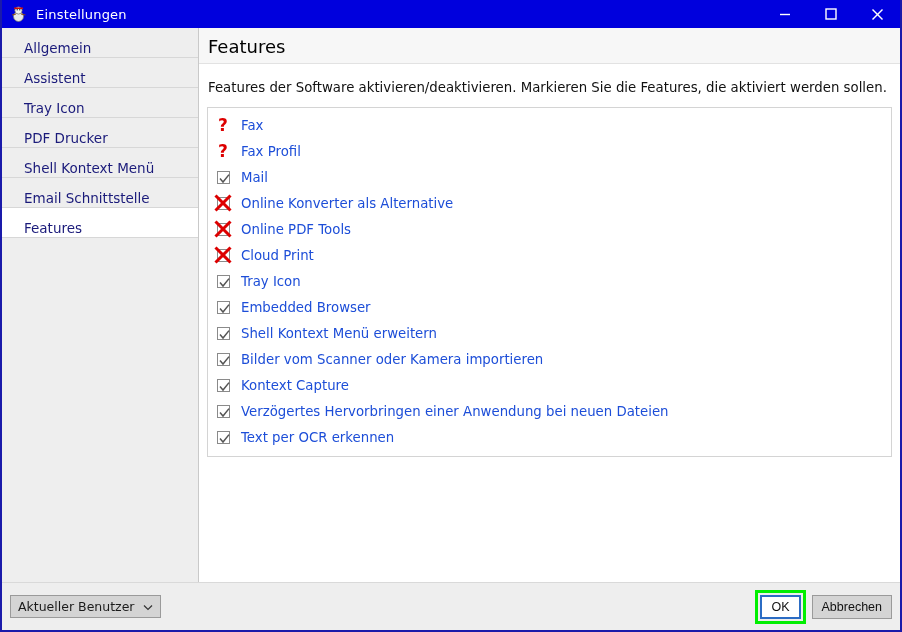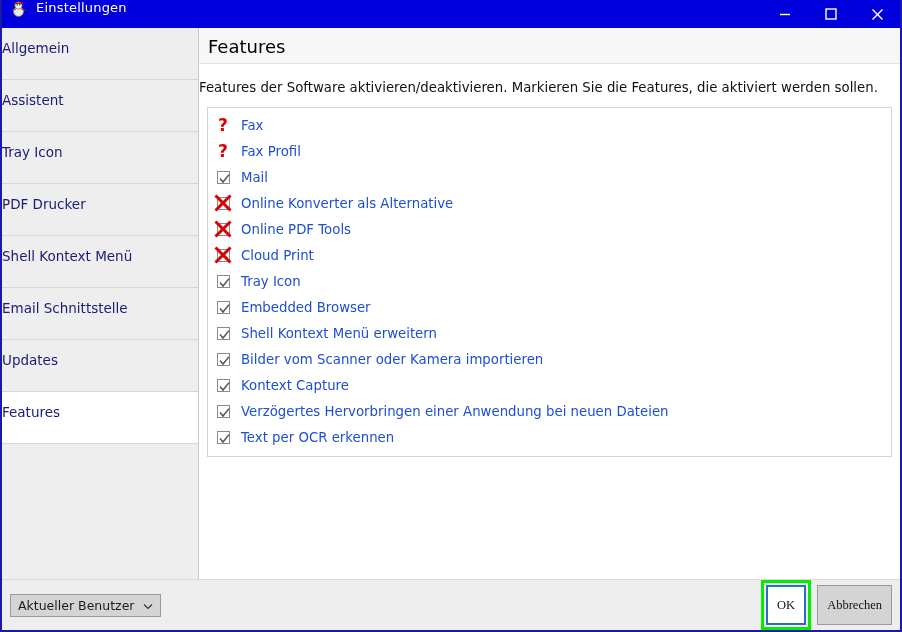--- a/index.html
+++ b/index.html
@@ -24,20 +24,21 @@
     background: #eeeeee;
     display: flex;
     flex-direction: column;
   }
 
   
   #titlebar {
     height: 28px;
     background: #0000dd;
     display: flex;
+    align-items: center;
     flex: 0 0 28px;
     position: relative;
   }
   #titlebar-icon {
     width: 18px;
     height: 18px;
     margin-left: 8px;
     margin-right: 8px;
     flex: 0 0 18px;
     position: relative;
@@ -75,23 +76,23 @@
   
   #sidebar {
     width: 197px;
     flex: 0 0 197px;
     background: #eeeeee;
     border-right: 1px solid #c9c9c9;
     box-sizing: border-box;
     overflow: hidden;
   }
   .side-item {
-    height: 52px;
+    height: 30px;
     line-height: 40px;
-    padding-left: 0;
+    padding-left: 22px;
     font-size: 13.5px;
     color: #1a1a7a;
     font-family: "DejaVu Sans", sans-serif;
     border-bottom: 1px solid #d7d7d7;
     box-sizing: border-box;
     background: #eeeeee;
     white-space: nowrap;
   }
   .side-item.selected {
     background: #ffffff;
@@ -112,21 +113,21 @@
     border-bottom: 1px solid #e2e2e2;
     padding: 8px 0 6px 9px;
     flex: 0 0 auto;
   }
   #page-title {
     font-size: 18px;
     color: #000000;
     font-family: "DejaVu Sans", sans-serif;
   }
   #page-desc {
-    padding: 16px 10px 12px 0;
+    padding: 16px 10px 12px 9px;
     font-size: 13.3px;
     color: #111111;
     font-family: "DejaVu Sans", sans-serif;
     white-space: nowrap;
   }
 
   #feature-list {
     margin: 0 8px 0 8px;
     border: 1px solid #d4d4d4;
     background: #ffffff;
@@ -204,31 +205,31 @@
   #footer-spacer { flex: 1 1 auto; }
 
   .annot {
     border: 3px solid #00ee00;
     padding: 2px;
     display: inline-block;
     box-sizing: content-box;
     line-height: 0;
   }
   .btn {
-    height: 40px;
+    height: 24px;
     background: #d4d4d4;
     border: 1px solid #9a9a9a;
     box-sizing: border-box;
     display: inline-flex;
     align-items: center;
     justify-content: center;
     padding: 0 9px;
     font-size: 12.5px;
     color: #111111;
-    font-family: Liberation Serif, serif;
+    font-family: Liberation Sans, sans-serif;
     white-space: nowrap;
   }
   .btn.focused {
     background: #ffffff;
     border: 2px solid #2b6cc4;
   }
   #btn-ok-wrap { margin-right: 6px; }
   #btn-apply-wrap { margin-right: 10px; }
 </style>
 </head>
@@ -271,21 +272,20 @@
 
   <div id="body-split">
 
     <div id="sidebar">
       <div class="side-item"><span>Allgemein</span></div>
       <div class="side-item"><span>Assistent</span></div>
       <div class="side-item"><span>Tray Icon</span></div>
       <div class="side-item"><span>PDF Drucker</span></div>
       <div class="side-item"><span>Shell Kontext Menü</span></div>
       <div class="side-item"><span>Email Schnittstelle</span></div>
-      <div class="side-item"><span>Updates</span></div>
       <div class="side-item selected"><span>Features</span></div>
     </div>
 
     <div id="content">
       <div id="content-head">
         <div id="page-title">Features</div>
       </div>
       <div id="page-desc">Features der Software aktivieren/deaktivieren. Markieren Sie die Features, die aktiviert werden sollen.</div>
 
       <div id="feature-list">

